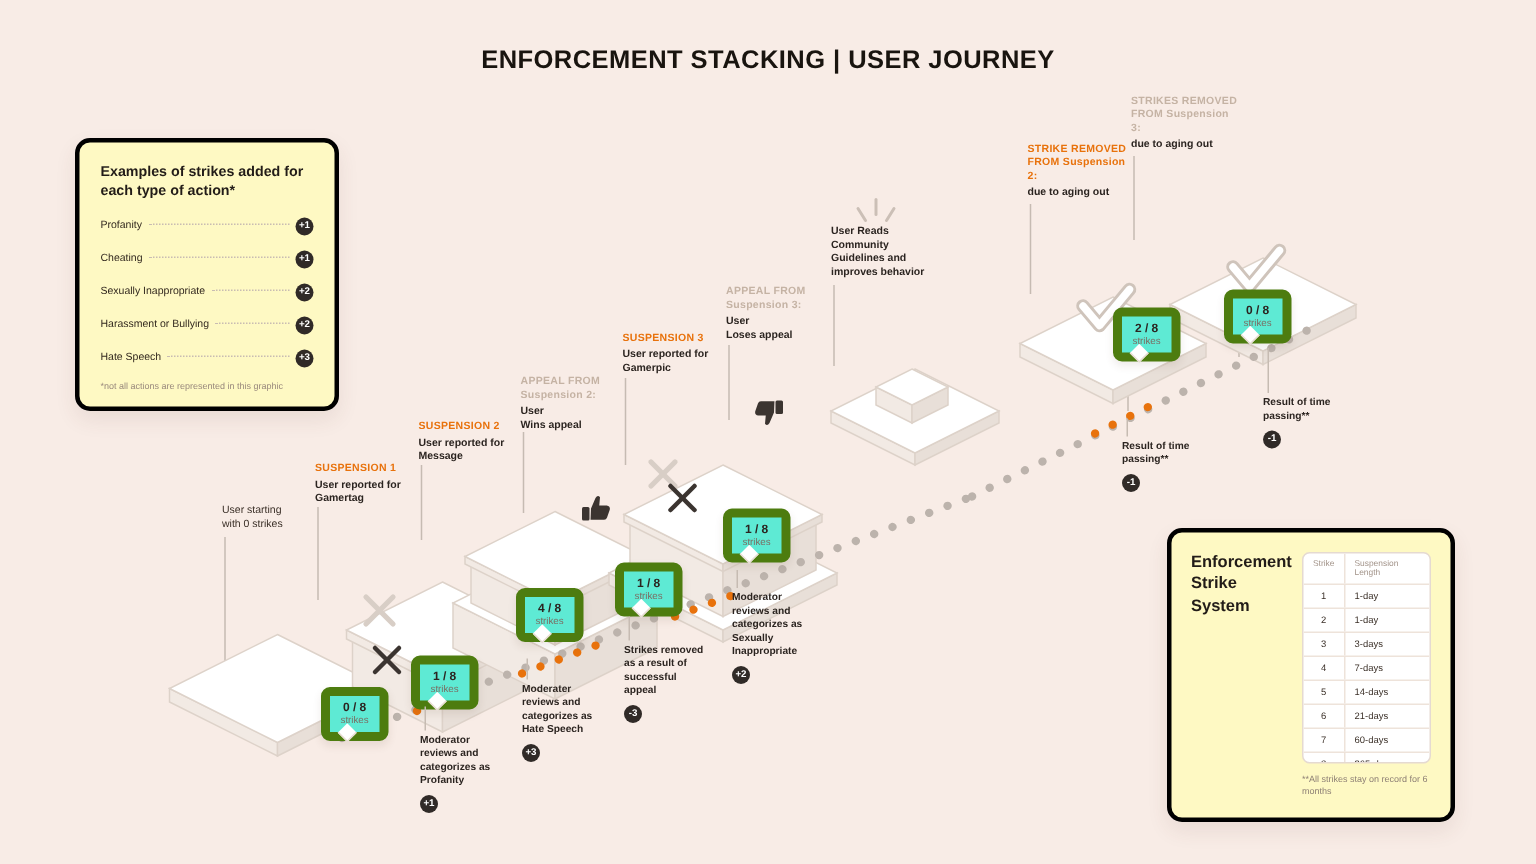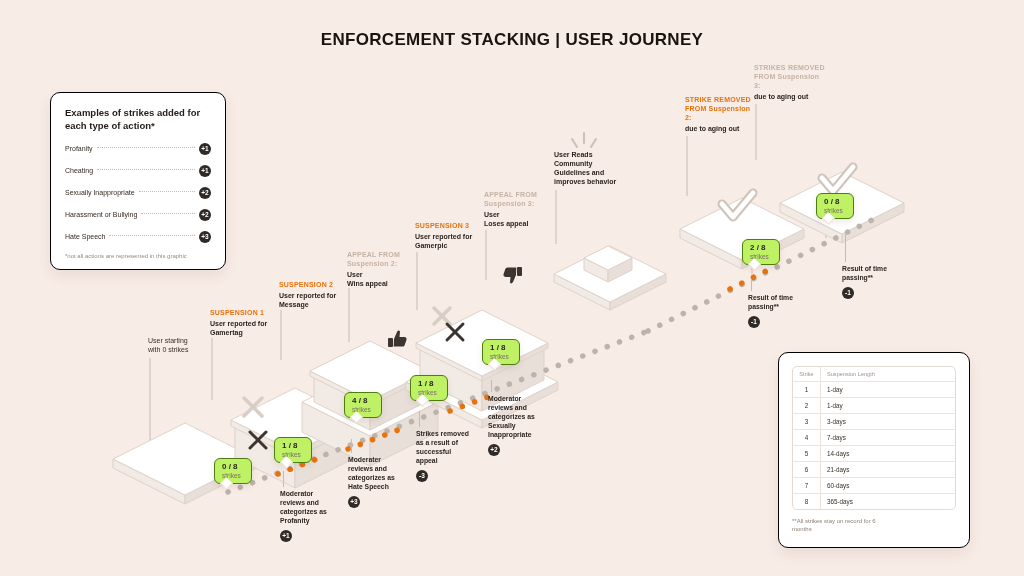--- a/index.html
+++ b/index.html
@@ -4,40 +4,40 @@
 <style>
   *{margin:0;padding:0;box-sizing:border-box}
   html,body{width:1024px;height:576px}
   body{font-family:"Liberation Sans",sans-serif;background:#f8ece6}
   .stage{position:relative;width:1024px;height:576px;background:#f8ece6;overflow:hidden}
   .pre{white-space:pre-line}
   .title{position:absolute;top:30px;left:0;width:100%;text-align:center;
          font-size:17px;font-weight:700;color:#19140f;letter-spacing:.3px}
   .scene{position:absolute;left:0;top:0}
   
-  .card{position:absolute;background:#ffffff;border:1px solid #000000;border-radius:10px;
+  .card{position:absolute;background:#fef9c3;border:3px solid #000000;border-radius:10px;
         box-shadow:0 6px 14px rgba(90,60,40,.09)}
   .examples-card{left:50px;top:92px;width:176px;padding:14px 14px 10px}
   .card-title{font-size:9.5px;font-weight:700;color:#221c18;margin-bottom:10px;line-height:1.35}
   .ex-row{display:flex;align-items:center;gap:4px;margin-bottom:10px}
   .ex-label{font-size:7px;color:#33291f;white-space:nowrap}
   .leader{flex:1;border-bottom:1px dotted #c8bcb2;height:1px;margin-bottom:2px}
   .badge{display:inline-flex;align-items:center;justify-content:center;width:12px;height:12px;
          border-radius:50%;background:#302a27;color:#fff;font-size:6.5px;font-weight:700;flex:none}
   .ex-foot{font-size:6px;color:#99897c;margin-top:8px}
   
   .callout{position:absolute;line-height:1.3;width:74px}
   .co-title{font-weight:700;font-size:7px;letter-spacing:.2px;margin-bottom:2px;line-height:1.3}
   .orange{color:#e8720c}
   .grayed{color:#c5b3a4}
   .co-text{font-weight:700;font-size:7px;color:#2b2420;line-height:1.3}
   .plain{font-weight:400;color:#3a2f27}
   
-  .bubble{position:absolute;background:#bef264;border:1px solid #4d7c0f;border-radius:6px;
-          padding:3px 7px 4px;box-shadow:0 3px 6px rgba(90,60,40,.10);min-width:38px}
+  .bubble{position:absolute;background:#5eead4;border:6px solid #4d7c0f;border-radius:6px;
+          padding:3px 7px 4px;box-shadow:0 3px 6px rgba(90,60,40,.10);text-align:center;min-width:38px}
   .bubble::after{content:"";position:absolute;left:7px;bottom:-4.5px;width:8px;height:8px;background:#fff;
           border-right:1px solid #e7dcd3;border-bottom:1px solid #e7dcd3;transform:rotate(45deg)}
   .bb-count{font-size:8px;font-weight:700;color:#2b2420}
   .bb-label{font-size:6.5px;color:#7a6e64;margin-top:1px}
   
   .note{position:absolute;width:64px;font-size:6.8px}
   .note .vline{width:1px;background:#c6bbb2;margin-left:3px}
   .note .nt{font-weight:700;color:#2b2420;margin:3px 0 4px;line-height:1.32;font-size:6.8px}
   
   .system-card{left:778px;top:352px;width:192px;height:196px;padding:13px;display:flex;gap:10px}
@@ -282,21 +282,21 @@
     <div class="bb-label">strikes</div>
   </div>
   <div class="bubble" style="left:410px;top:375px">
     <div class="bb-count">1 / 8</div>
     <div class="bb-label">strikes</div>
   </div>
   <div class="bubble" style="left:482px;top:339px">
     <div class="bb-count">1 / 8</div>
     <div class="bb-label">strikes</div>
   </div>
-  <div class="bubble" style="left:742px;top:239px">
+  <div class="bubble" style="left:742px;top:205px">
     <div class="bb-count">2 / 8</div>
     <div class="bb-label">strikes</div>
   </div>
   <div class="bubble" style="left:816px;top:193px">
     <div class="bb-count">0 / 8</div>
     <div class="bb-label">strikes</div>
   </div>
 
   <div class="note" style="left:280px;top:471px">
     <div class="vline" style="height:16px"></div>
@@ -338,20 +338,22 @@
     <div class="badge">-1</div>
   </div>
   <div class="note" style="left:842px;top:232px">
     <div class="vline" style="height:30px"></div>
     <div class="nt pre">Result of time
 passing**</div>
     <div class="badge">-1</div>
   </div>
 
   <div class="card system-card">
+    <div class="sys-title pre">Enforcement
+Strike System</div>
     <div class="sys-right">
       <div class="sys-table">
         <div class="tr">
           <div class="c1 th">Strike</div>
           <div class="c2 th">Suspension Length</div>
         </div>
         <div class="tr">
           <div class="c1 td">1</div>
           <div class="c2 td">1-day</div>
         </div>

